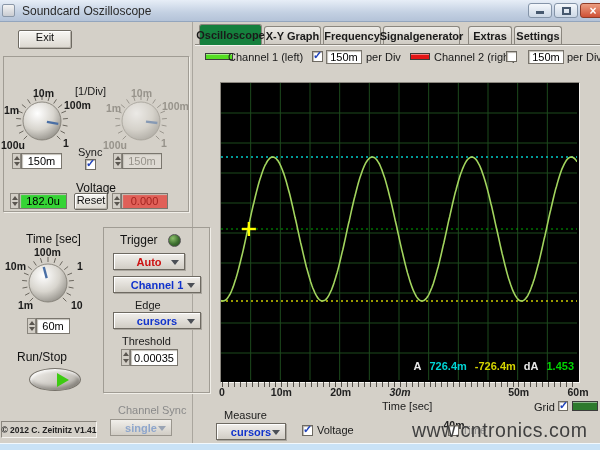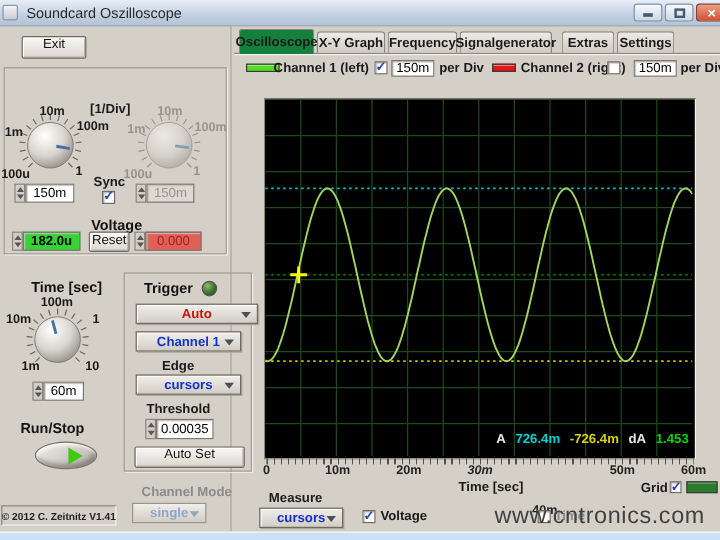--- a/index.html
+++ b/index.html
@@ -1,20 +1,20 @@
 <!DOCTYPE html>
 <html><head>
 <meta charset="utf-8">
 <style>
   *{margin:0;padding:0;box-sizing:border-box}
   html,body{background:#888}
   #app{position:relative;width:600px;height:450px;background:#d4d0c8;
        font-family:"Liberation Sans",sans-serif;overflow:hidden;cursor:default}
   .abs{position:absolute;white-space:nowrap}
-  .b{font-weight:bold}
+  .b{font-weight:normal}
   .lbl{font-size:11px;color:#1a1a1a}
   .lbl12{font-size:12px;color:#111}
   .gray{color:#8a8a8a}
   
   #titlebar{position:absolute;left:0;top:0;width:600px;height:22px;
      background:linear-gradient(#e7eef7,#c3d0e2 60%,#b4c3d8);border-bottom:1px solid #93a5bd}
   #title-text{position:absolute;left:22px;top:4px;font-size:12px;color:#2a2a2a}
   .winbtn{position:absolute;top:3px;height:15px;border-radius:3px;border:1px solid #8494a8;
      background:linear-gradient(#f4f8fc,#cdd8e6);display:flex;align-items:center;justify-content:center}
   .winbtn.close{background:linear-gradient(#ec9e82,#cf5136);border-color:#8f3c28}
@@ -244,51 +244,48 @@
       <i class="up"></i>
       <i class="dn"></i>
     </div>
   <div class="abs field" style="left:36px;top:318px;width:34px;height:16px">
     <span>60m</span>
   </div>
 
   <div class="gbox" style="left:103px;top:227px;width:107px;height:166px"></div>
   <div class="abs lbl12 b" style="left:120px;top:233px">Trigger</div>
   <div id="led"></div>
-  <div class="dd" style="left:113px;top:253px;width:102px;height:17px">
+  <div class="dd" style="left:113px;top:253px;width:72px;height:17px">
     <span style="color:#cc1111">Auto</span>
     <span class="arr"></span>
   </div>
   <div class="dd" style="left:113px;top:276px;width:88px;height:17px">
     <span style="color:#1133cc">Channel 1</span>
     <span class="arr"></span>
   </div>
   <div class="abs lbl b" style="left:135px;top:299px">Edge</div>
   <div class="dd" style="left:113px;top:312px;width:88px;height:17px">
     <span style="color:#1133cc">cursors</span>
     <span class="arr"></span>
   </div>
   <div class="abs lbl b" style="left:122px;top:335px">Threshold</div>
   <div class="spin" style="left:121px;top:349px;height:17px">
       <i class="up"></i>
       <i class="dn"></i>
     </div>
   <div class="abs field" style="left:130px;top:349px;width:48px;height:17px">
     <span>0.00035</span>
   </div>
-  <div class="abs btn" style="left:112px;top:372px;width:92px;height:18px">
-    <span>Auto Set</span>
-  </div>
 
   <div class="abs lbl12 b" style="left:17px;top:350px">Run/Stop</div>
   <div id="runstop">
       <span class="tri"></span>
     </div>
 
-  <div class="abs lbl b gray" style="left:118px;top:404px">Channel Mode</div>
+  <div class="abs lbl b gray" style="left:118px;top:404px">Channel Sync</div>
   <div class="dd dis" style="left:110px;top:419px;width:62px;height:17px">
     <span style="color:#8ea6cc">single</span>
     <span class="arr" style="border-top-color:#9aa4b4"></span>
   </div>
 
   <div class="abs" style="left:1px;top:421px;width:96px;height:17px;border:1px solid;border-color:#8a867e #f4f2ee #f4f2ee #8a867e;display:flex;align-items:center;justify-content:center;font-size:8.5px;font-weight:bold;color:#222">© 2012  C. Zeitnitz V1.41</div>
 
   <div id="tabline"></div>
   <div class="tab active" style="left:199px;width:63px">Oscilloscope</div>
   <div class="tab" style="left:264px;width:57px">X-Y Graph</div>

